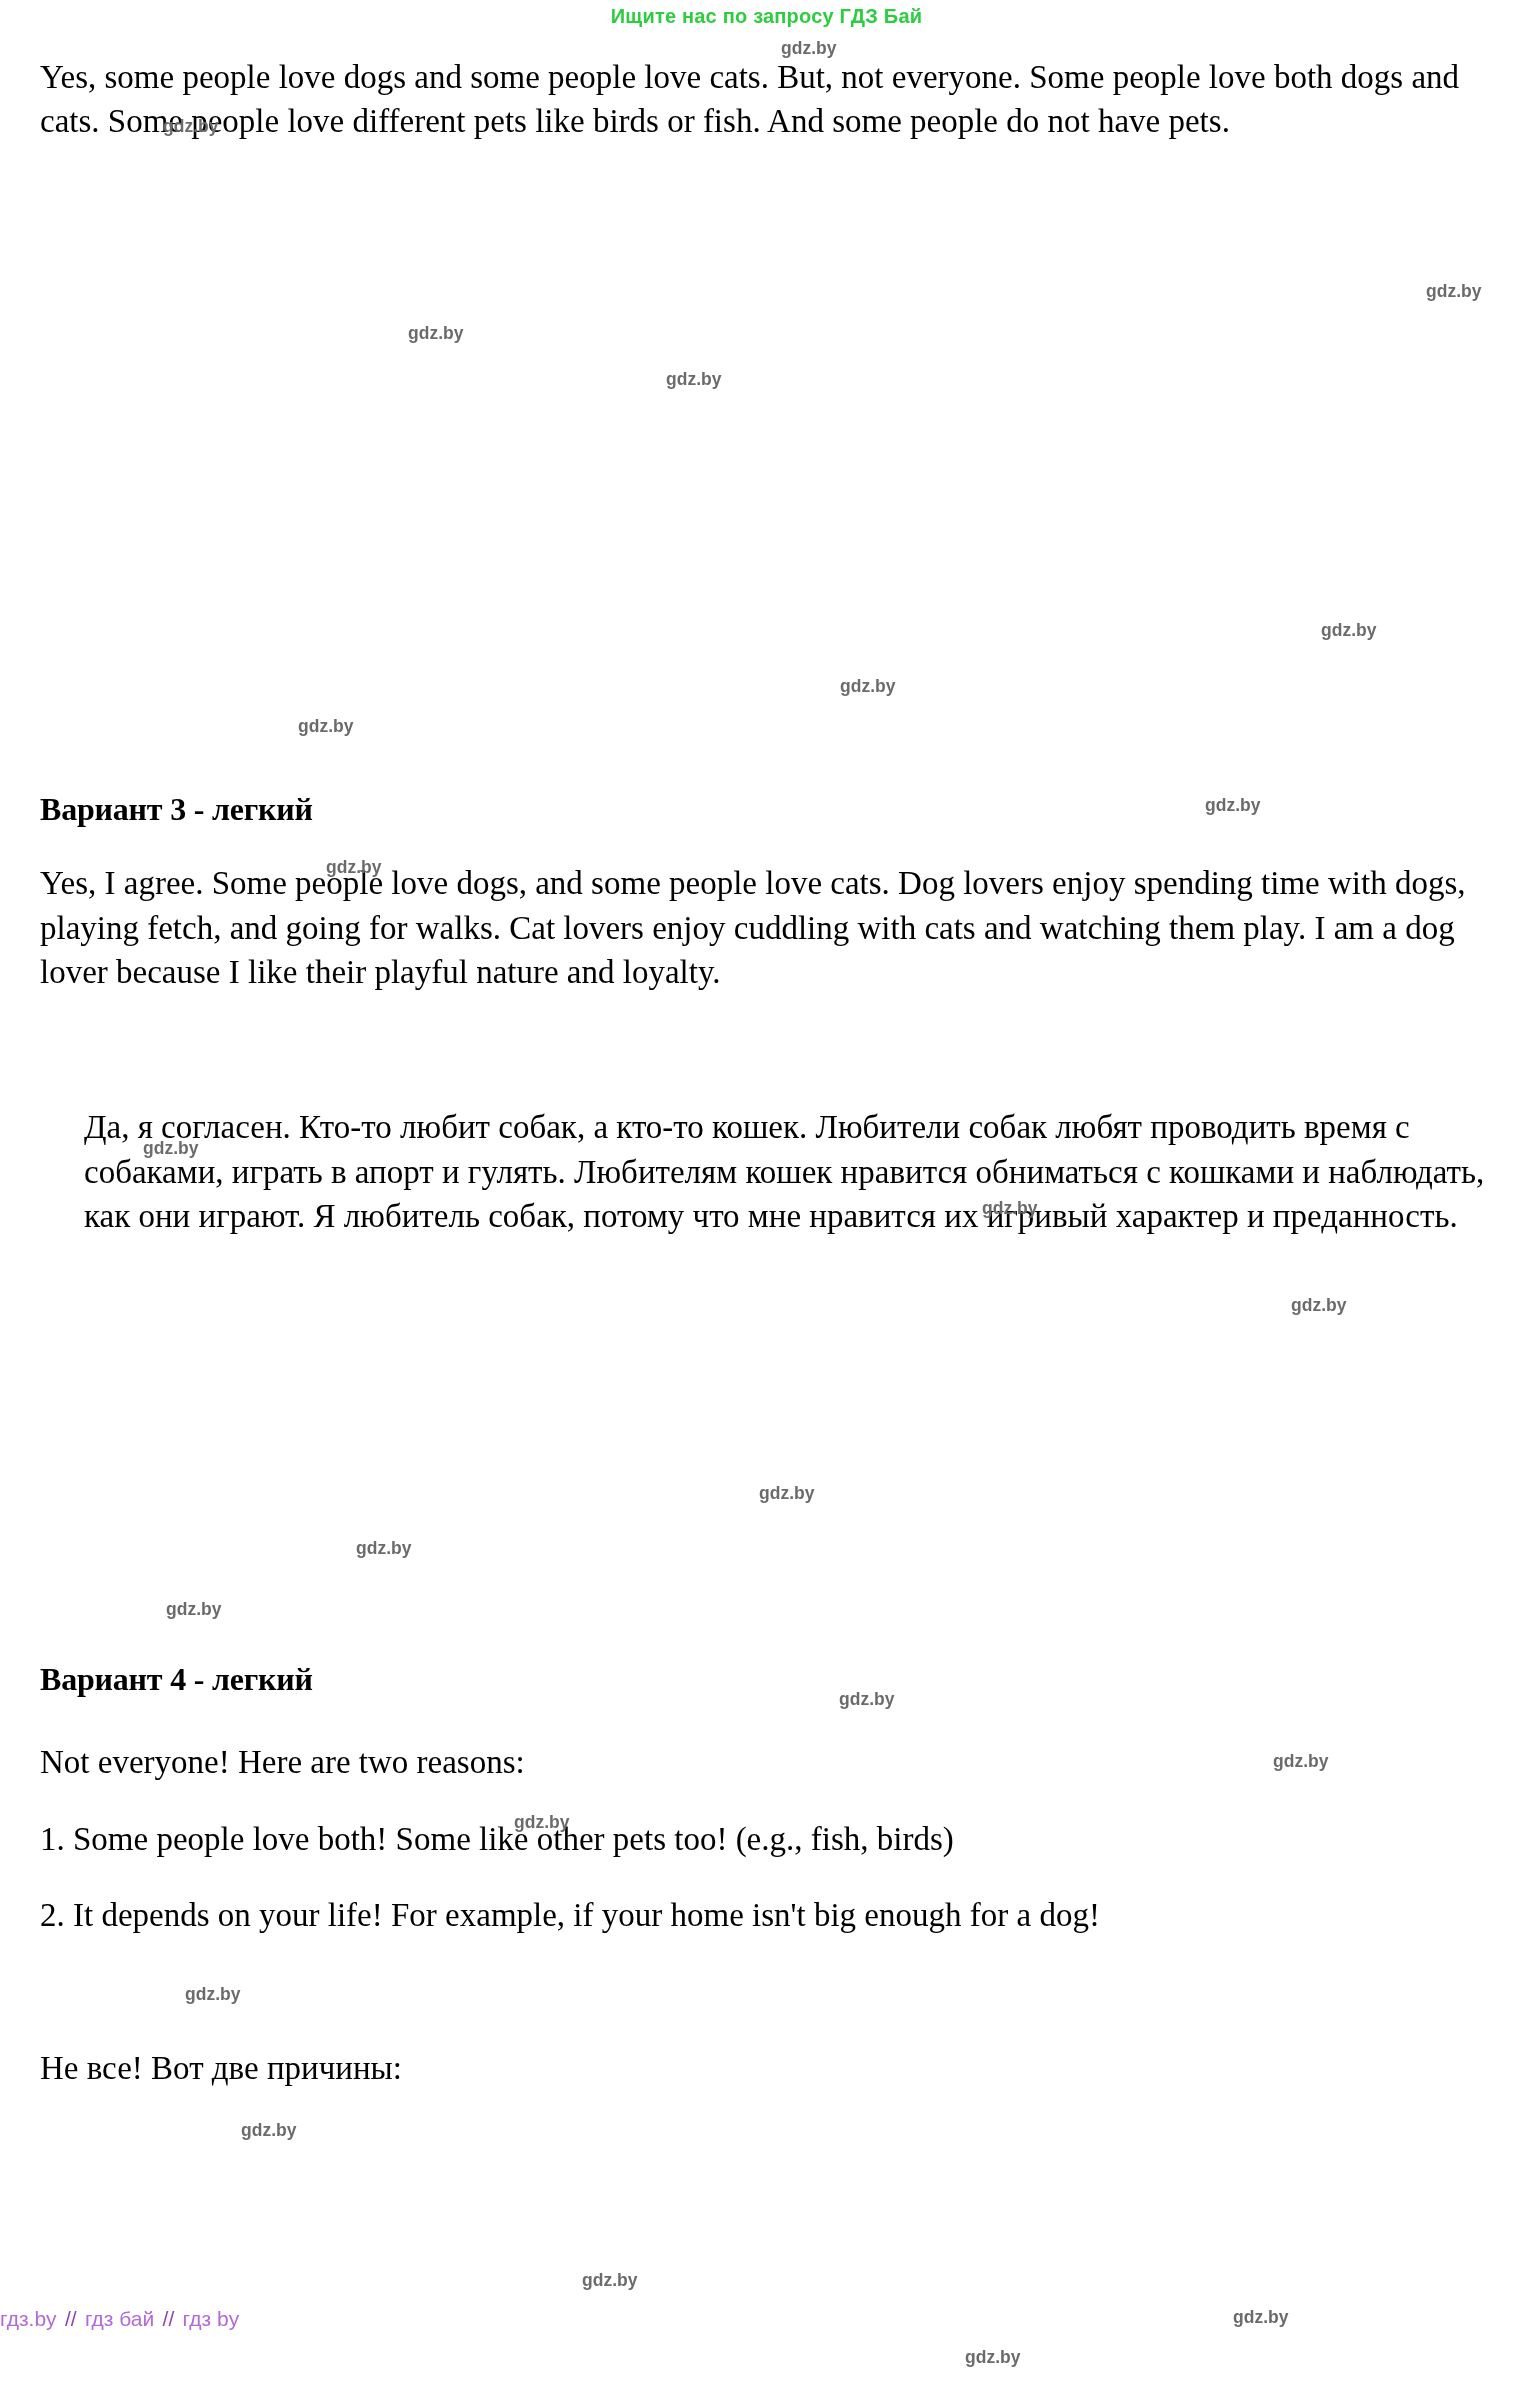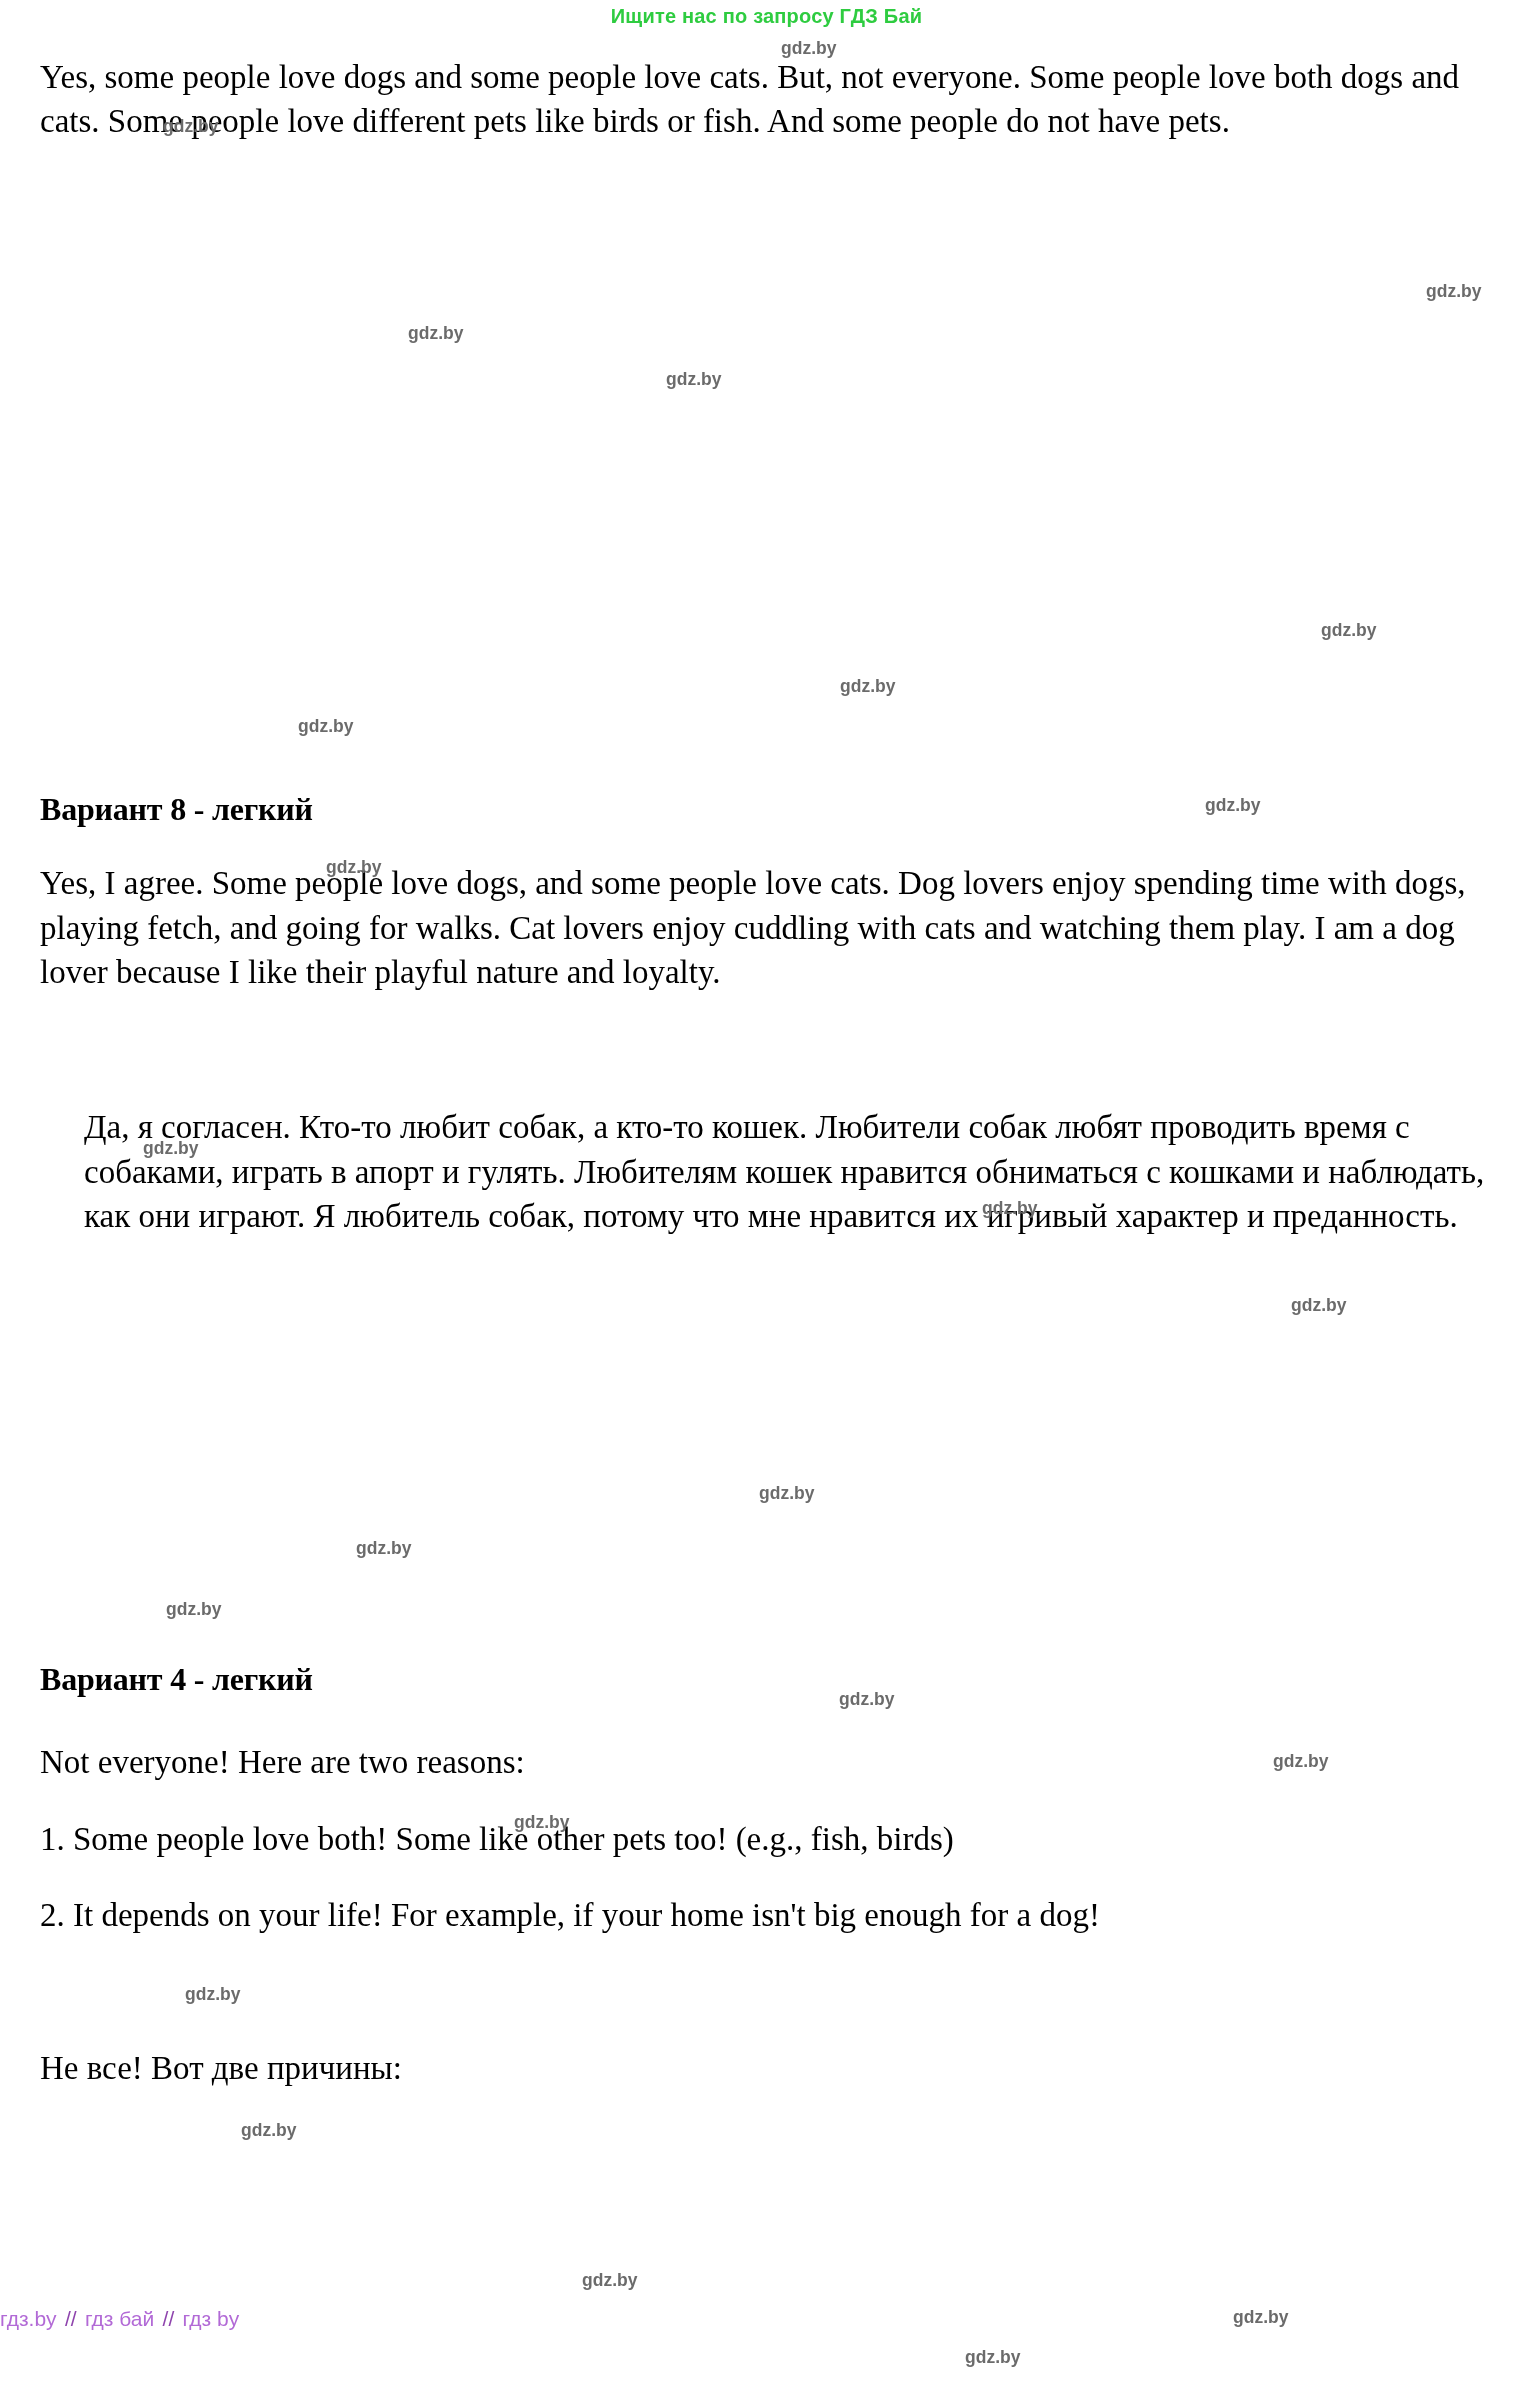--- a/index.html
+++ b/index.html
@@ -80,21 +80,21 @@
 
 <div class="page">
 
   <div class="top-banner">Ищите нас по запросу ГДЗ Бай</div>
 
   <div class="blk" style="left:40px; top:33px;">
     <p class="para" style="margin-top:21.6px;">Yes, some people love dogs and some people love cats. But, not everyone. Some people love both dogs and cats. Some people love different pets like birds or fish. And some people do not have pets.</p>
   </div>
 
   <div class="blk" style="left:40px; top:790px;">
-    <h2 class="variant">Вариант 8 - легкий</h2>
+    <h2 class="variant">Вариант 3 - легкий</h2>
     <p class="para" style="margin-top:33px;">Yes, I agree. Some people love dogs, and some people love cats. Dog lovers enjoy spending time with dogs, playing fetch, and going for walks. Cat lovers enjoy cuddling with cats and watching them play. I am a dog lover because I like their playful nature and loyalty.</p>
     <p class="para" style="margin-top:110px;margin-left:44px;">Да, я согласен. Кто-то любит собак, а кто-то кошек. Любители собак любят проводить время с собаками, играть в апорт и гулять. Любителям кошек нравится обниматься с кошками и наблюдать, как они играют. Я любитель собак, потому что мне нравится их игривый характер и преданность.</p>
   </div>
 
   <div class="blk" style="left:40px; top:1660px;">
     <h2 class="variant">Вариант 4 - легкий</h2>
     <p class="para" style="margin-top:42px;">Not everyone! Here are two reasons:</p>
     <p class="para" style="margin-top:32px;">1. Some people love both! Some like other pets too! (e.g., fish, birds)</p>
     <p class="para" style="margin-top:32px;">2. It depends on your life! For example, if your home isn't big enough for a dog!</p>
     <p class="para" style="margin-top:108px;">Не все! Вот две причины:</p>

